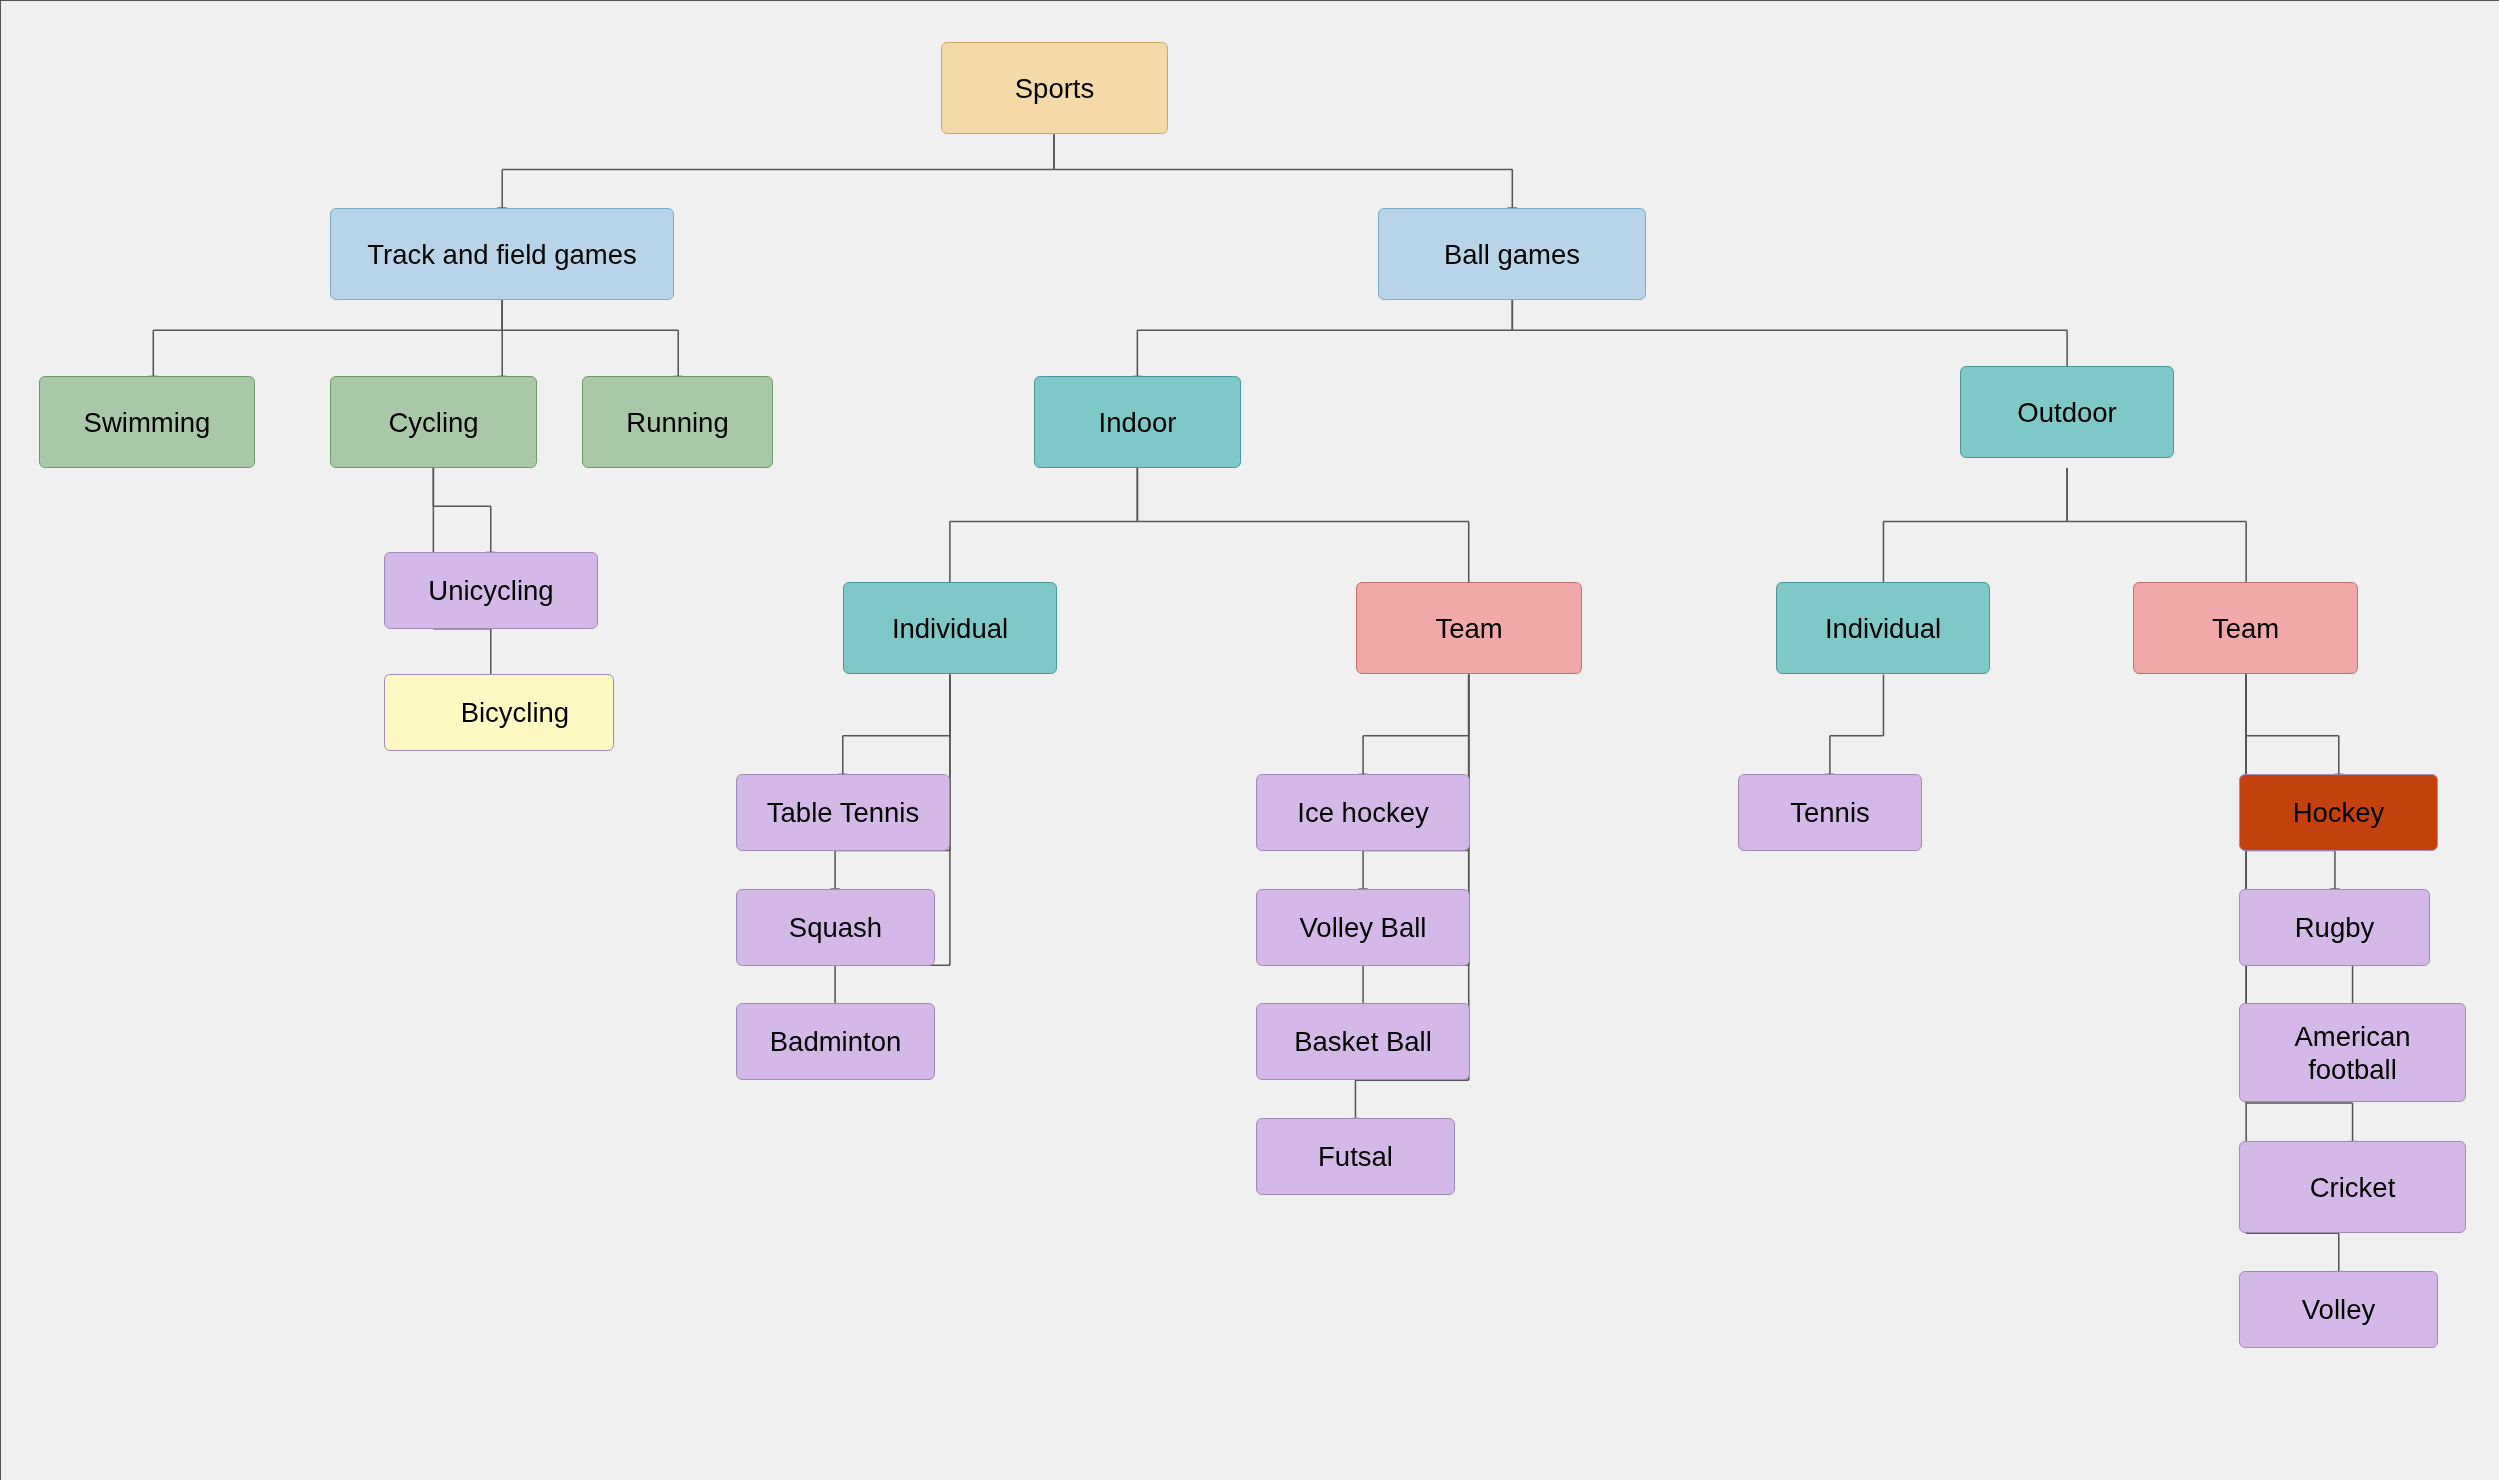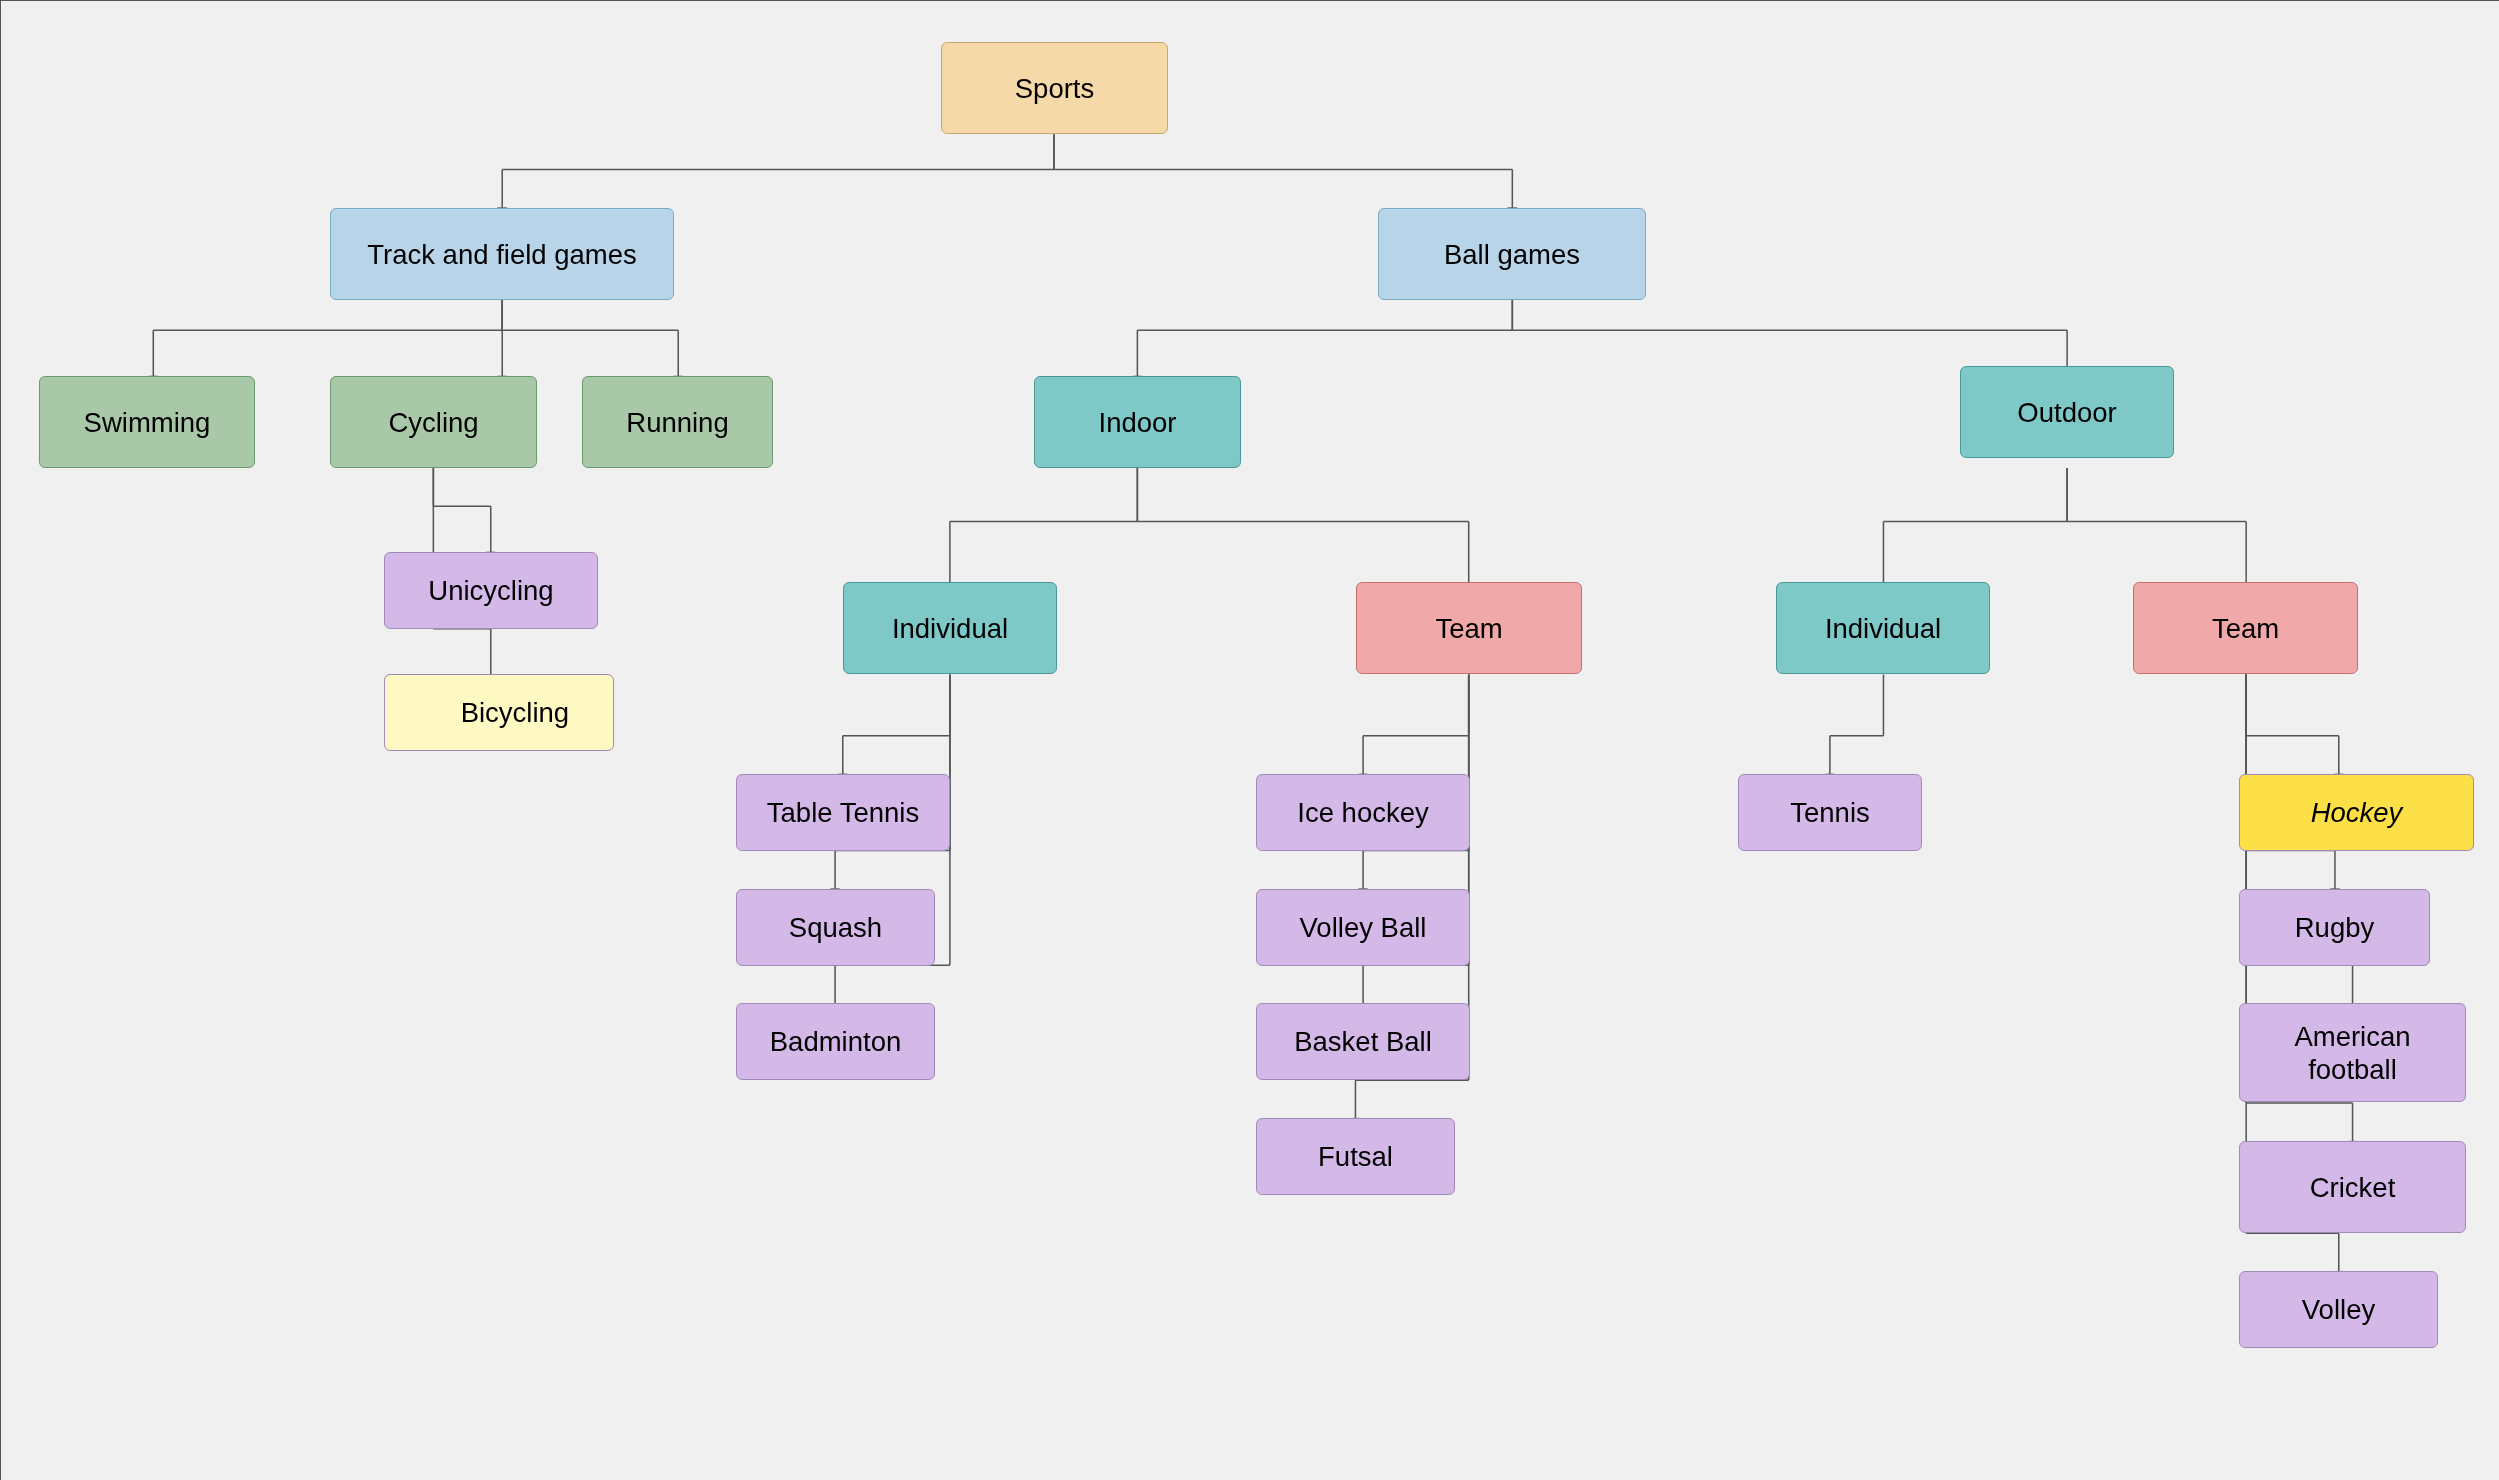--- a/index.html
+++ b/index.html
@@ -263,21 +263,21 @@
   </div>
 
   <div class="node" style="left:1255px;top:1117px;width:199px;height:77px;background:#d4b8e8;border-color:#a08ab8;">
     <span>Futsal</span>
   </div>
 
   <div class="node" style="left:1737px;top:773px;width:184px;height:77px;background:#d4b8e8;border-color:#a08ab8;">
     <span>Tennis</span>
   </div>
 
-  <div class="node" style="left:2238px;top:773px;width:235px;height:77px;background:#fde047;border-color:#a08ab8;font-style:italic;">
+  <div class="node" style="left:2238px;top:773px;width:199px;height:77px;background:#c2410c;border-color:#a08ab8;">
     <span>Hockey</span>
   </div>
 
   <div class="node" style="left:2238px;top:888px;width:191px;height:77px;background:#d4b8e8;border-color:#a08ab8;">
     <span>Rugby</span>
   </div>
 
   <div class="node" style="left:2238px;top:1002px;width:227px;height:99px;background:#d4b8e8;border-color:#a08ab8;">
     <span>American football</span>
   </div>

